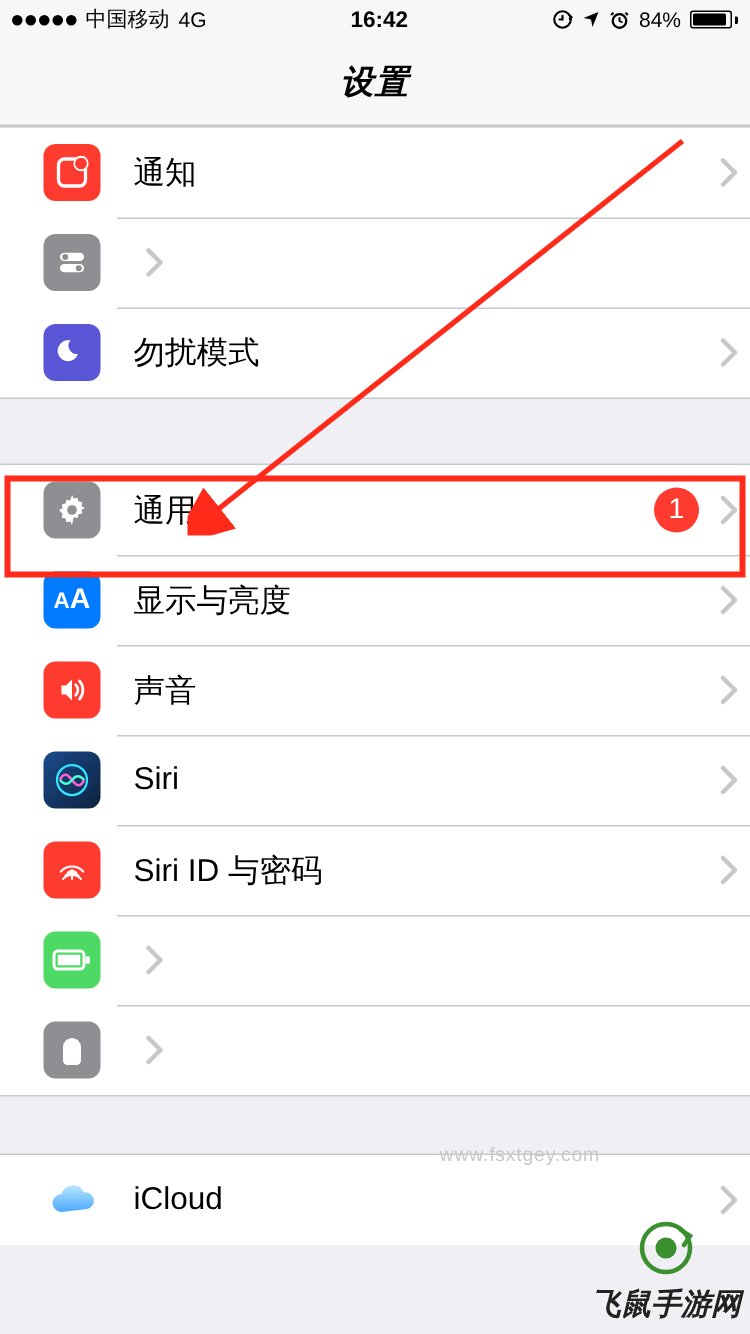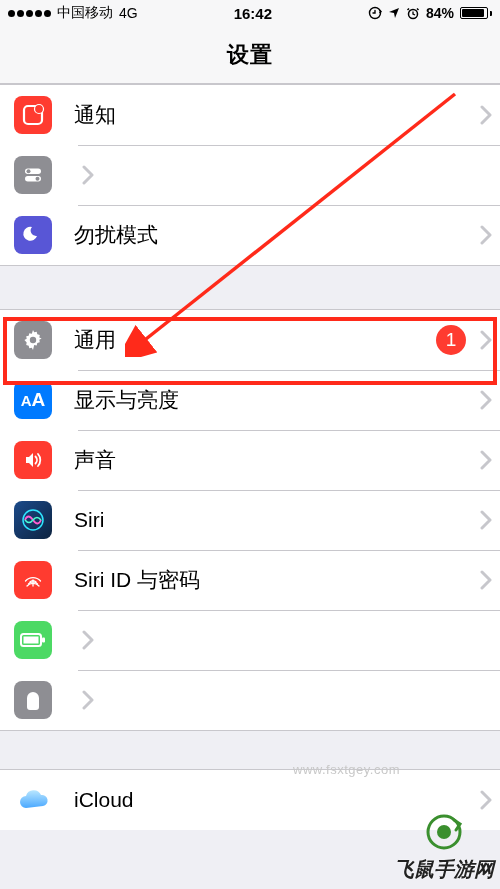--- a/index.html
+++ b/index.html
@@ -13,27 +13,27 @@
   .signal-dots span { width: 7px; height: 7px; border-radius: 50%; background: #000; display: inline-block; }
   .carrier { font-size: 14px; font-weight: 400; }
   .time { font-size: 15px; font-weight: 600; text-align: center; flex: 1; }
   .status-icon { display: inline-flex; align-items: center; }
   .battery { display: inline-flex; align-items: center; gap: 2px; }
   .battery-body { width: 28px; height: 12px; border: 1.5px solid #000; border-radius: 2px; position: relative; }
   .battery-fill { position: absolute; left: 1px; top: 1px; bottom: 1px; width: 84%; background: #000; border-radius: 1px; }
   .battery-tip { width: 2px; height: 5px; background: #000; border-radius: 0 1px 1px 0; }
 
   
-  .navheader { height: 58px; display: flex; align-items: center; justify-content: center; background: #f7f7f8; border-bottom: 1px solid #c8c7cc; }
+  .navheader { height: 58px; display: flex; align-items: center; justify-content: center; background: #f7f7f8; border-bottom: 1px solid #c8c7cc; font-style: italic; }
   .navtitle { font-size: 22px; font-weight: 600; color: #000; letter-spacing: 1px; }
 
   
   .section { background: #fff; border-top: 1px solid #c8c7cc; border-bottom: 1px solid #c8c7cc; }
   .gap { height: 43px; }
-  .row { height: 60px; display: flex; align-items: center; padding-left: 14px; position: relative; }
+  .row { height: 60px; display: flex; align-items: center; padding-left: 29px; position: relative; }
   .row + .row::before { content: ""; position: absolute; left: 78px; right: 0; top: 0; height: 1px; background: #c8c7cc; }
   .row .icon { width: 38px; height: 38px; border-radius: 8px; flex: 0 0 38px; display: flex; align-items: center; justify-content: center; margin-right: 22px; }
   .row .label { flex: 1; font-size: 21px; color: #000; }
   .row .chevron { flex: 0 0 28px; color: #c7c7cc; display: flex; align-items: center; justify-content: center; }
   .row .chevron svg { width: 12px; height: 20px; }
   .row .badge { width: 30px; height: 30px; border-radius: 50%; background: #ff3b30; color: #fff; font-size: 19px; font-weight: 500; display: flex; align-items: center; justify-content: center; margin-right: 6px; }
 
   
   .ic-notifications { background: #ff3b30; }
   .ic-controlcenter { background: #8e8e93; }
@@ -87,21 +87,21 @@
           <path d="M1 5 L11 1 L7 11 L6 6 Z" fill="#000"></path>
         </svg>
       </span>
     <span class="status-icon">
         <svg width="14" height="14" viewBox="0 0 14 14">
           <circle cx="7" cy="8" r="4.5" fill="none" stroke="#000" stroke-width="1.5"></circle>
           <path d="M7 5.5 V8 L9 9" stroke="#000" stroke-width="1.3" fill="none"></path>
           <path d="M3 2.5 L1.5 4 M11 2.5 L12.5 4" stroke="#000" stroke-width="1.5"></path>
         </svg>
       </span>
-    <span style="font-size:14px;font-weight:bold;">84%</span>
+    <span style="font-size:14px;">84%</span>
     <span class="battery">
         <span class="battery-body">
           <span class="battery-fill"></span>
         </span>
         <span class="battery-tip"></span>
       </span>
   </div>
 </div>
 
 <div class="navheader">

